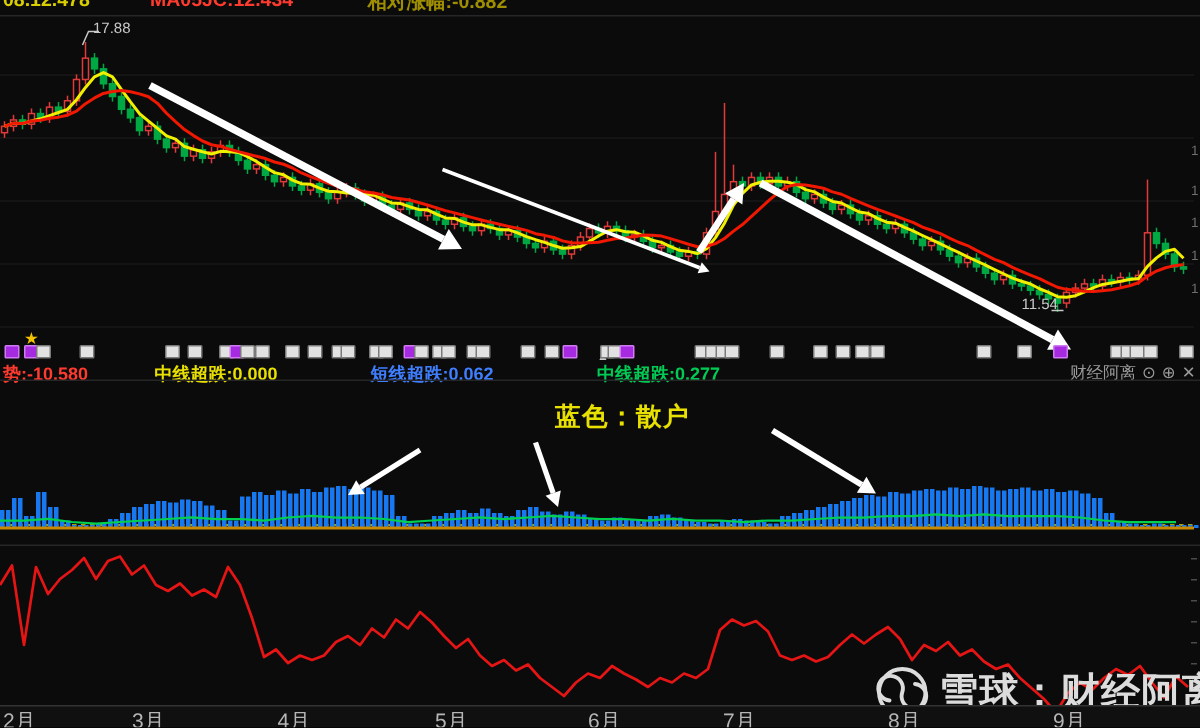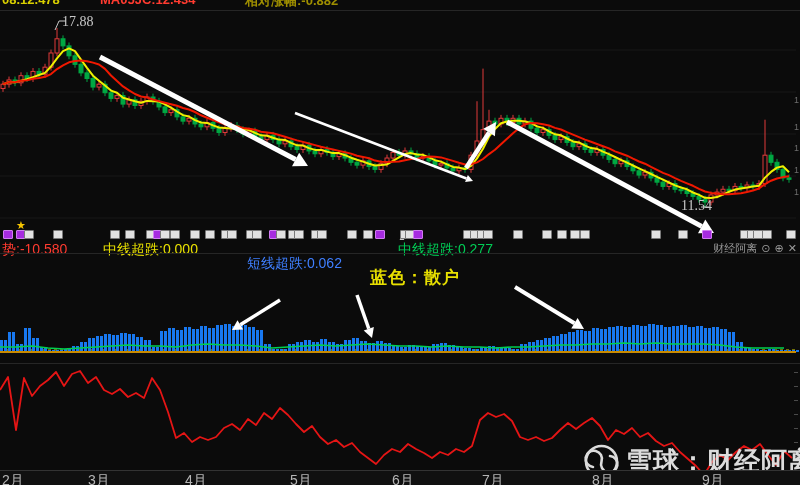--- a/index.html
+++ b/index.html
@@ -9,29 +9,29 @@
   .topbar{position:absolute;left:0;top:-8px;height:17px;width:100%;font-size:13px;font-weight:bold;white-space:nowrap;}
   .topbar span{position:absolute;top:0;}
   .seg0{left:2px;color:#d9cf00;}
   .seg1{left:100px;color:#ff3b30;}
   .seg2{left:245px;color:#9f8f00;}
   .divider{position:absolute;left:0;width:800px;height:1px;background:#262626;}
   .star{position:absolute;left:16px;top:219px;color:#f5c400;font-size:11px;}
   .tri{position:absolute;left:398px;top:233px;color:#cccccc;font-size:8px;}
   .sq{position:absolute;top:230px;width:10px;height:9px;background:#e2e2e2;border:1px solid #7a7a7a;box-sizing:border-box;border-radius:1px;}
   .sq.p{background:#a62be0;border-color:#d07bf2;}
-  .legendbar{position:absolute;left:0;top:241px;width:100%;height:13px;font-size:14px;font-weight:normal;white-space:nowrap;}
+  .legendbar{position:absolute;left:0;top:241px;width:100%;height:13px;font-size:12px;font-weight:bold;white-space:nowrap;}
   .legendbar .it{position:absolute;top:0;}
   .it0{left:2px;color:#ff3b30;}
   .it1{left:103px;color:#e8e000;}
   .it2{left:247px;color:#3f7fff;}
   .it3{left:398px;color:#00cc55;}
   .panelctl{position:absolute;right:3px;top:241px;display:flex;align-items:center;gap:4px;color:#9a9a9a;font-size:11px;}
   .panelctl .btn{cursor:default;font-size:11px;color:#9a9a9a;}
-  .price-label{position:absolute;color:#c8c8c8;font-size:14px;font-family:Liberation Serif, serif;}
+  .price-label{position:absolute;color:#c8c8c8;font-size:10px;}
   .hl{left:62px;top:14px;}
   .ll{left:681px;top:198px;}
   .note{position:absolute;left:338px;top:266px;font-size:17px;font-weight:bold;color:#e8e000;letter-spacing:1px;}
   .months{position:absolute;left:0;top:470px;width:800px;height:15px;background:#101010;border-top:1px solid #333;}
   .months span{position:absolute;top:1px;color:#b5b5b5;font-size:14px;}
   .watermark{position:absolute;left:583px;top:443px;display:flex;align-items:center;gap:6px;}
   .wm-text{color:#dcdcdc;font-size:26px;font-weight:600;letter-spacing:1px;line-height:37px;white-space:nowrap;}
 </style>
 </head>
 <body>
@@ -602,21 +602,21 @@
       <div class="sq" style="left: 740px;"></div>
       <div class="sq" style="left: 747px;"></div>
       <div class="sq" style="left: 753px;"></div>
       <div class="sq" style="left: 762px;"></div>
       <div class="sq" style="left: 786px;"></div>
     </div>
 
   <div class="legendbar">
     <span class="it it0" style="color: rgb(255, 59, 48);">势:-10.580</span>
     <span class="it it1" style="color: rgb(232, 224, 0);">中线超跌:0.000</span>
-    <span class="it it2" style="color: rgb(63, 127, 255); margin-top: 14px;">短线超跌:0.062</span>
+    <span class="it it2" style="color: rgb(63, 127, 255);">短线超跌:0.062</span>
     <span class="it it3" style="color: rgb(0, 204, 85);">中线超跌:0.277</span>
   </div>
 
   <div class="panelctl">
     <span>财经阿离</span>
     <span class="btn">⊙</span>
     <span class="btn">⊕</span>
     <span class="btn">✕</span>
   </div>
 

